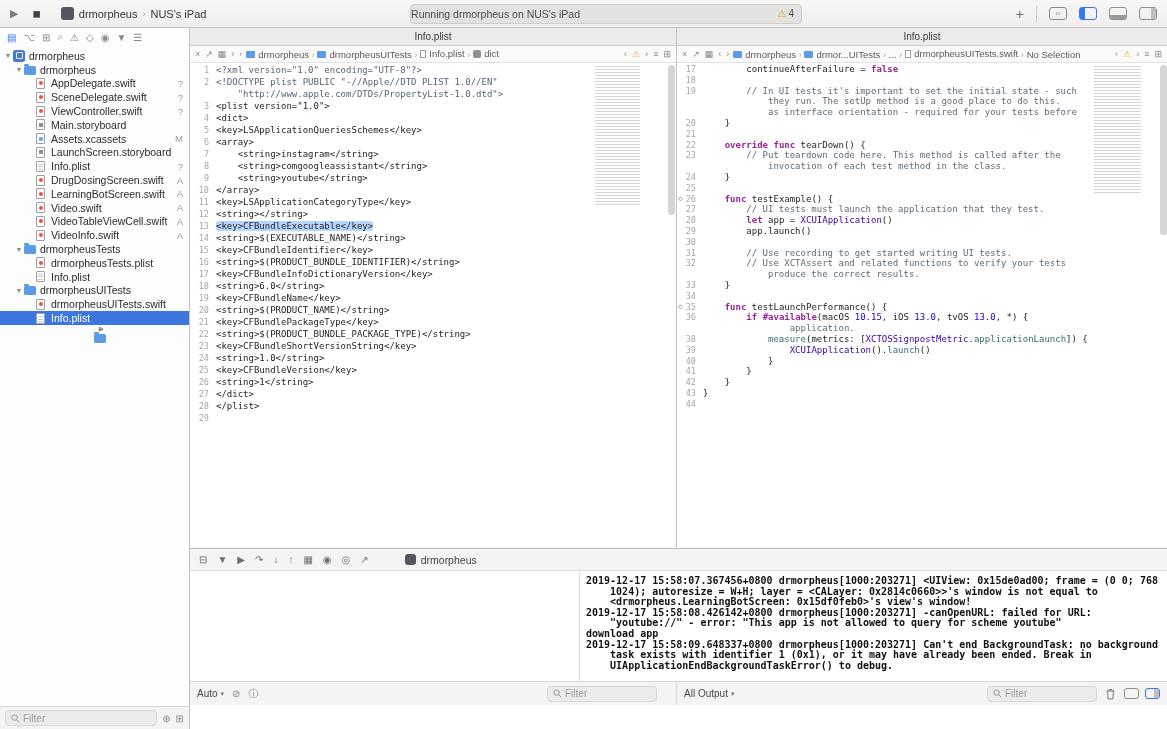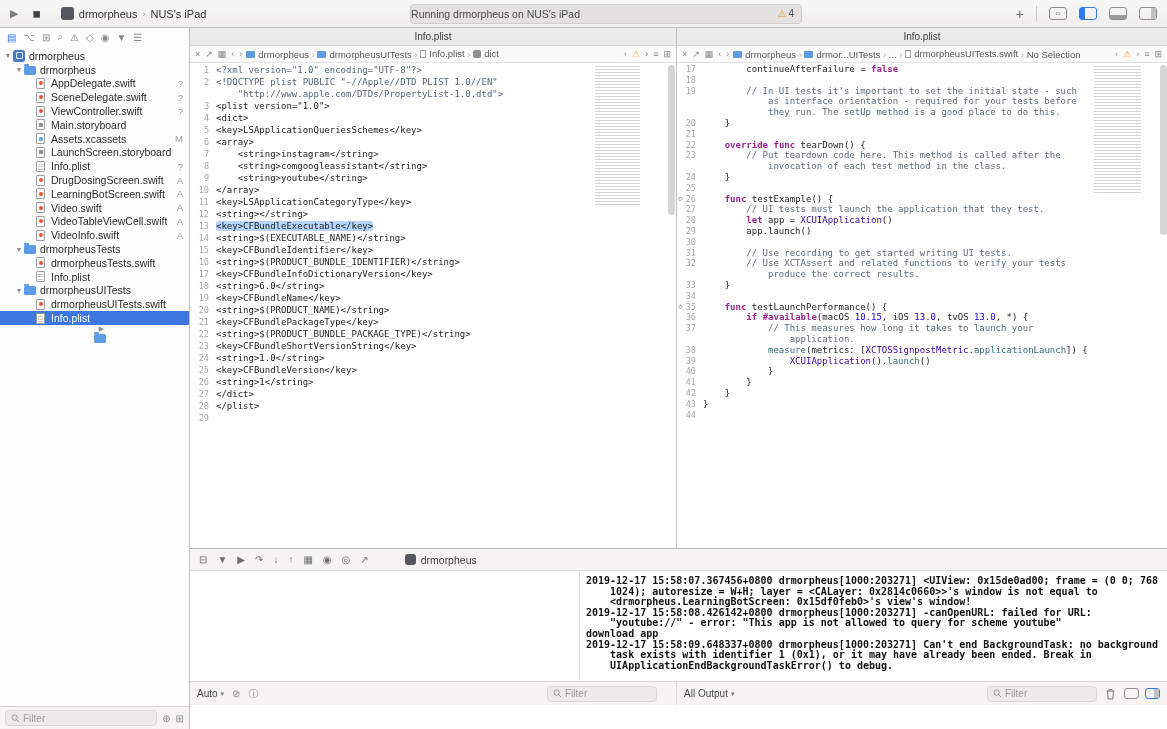--- a/index.html
+++ b/index.html
@@ -249,21 +249,21 @@
             <span class="tbadge">A</span>
           </div>
           <div class="trow" style="padding-left: 14px;">
             <span class="disc">▼</span>
             <span class="ic folder"></span>
             <span class="tlabel">drmorpheusTests</span>
           </div>
           <div class="trow" style="padding-left: 25px;">
             <span class="disc"></span>
             <span class="ic swift"></span>
-            <span class="tlabel">drmorpheusTests.swift</span>
+            <span class="tlabel">drmorpheusTests.plist</span>
           </div>
           <div class="trow" style="padding-left: 25px;">
             <span class="disc"></span>
             <span class="ic plist"></span>
             <span class="tlabel">Info.plist</span>
           </div>
           <div class="trow" style="padding-left: 14px;">
             <span class="disc">▼</span>
             <span class="ic folder"></span>
             <span class="tlabel">drmorpheusUITests</span>
@@ -405,42 +405,41 @@
                 <span class="jb-ico">›</span>
                 <span class="jb-ico">≡</span>
                 <span class="jb-ico">⊞</span>
               </span>
           </div>
           <div class="code-area">
             <div id="code-right">
                 <div class="cl rgt"><span class="gut">17</span><span class="codetxt"><span class="tk-p">        continueAfterFailure = </span><span class="tk-k">false</span></span></div>
                 <div class="cl rgt"><span class="gut">18</span><span class="codetxt"></span></div>
                 <div class="cl rgt"><span class="gut">19</span><span class="codetxt"><span class="tk-c">        // In UI tests it's important to set the initial state - such</span></span></div>
+                <div class="cl rgt"><span class="gut"></span><span class="codetxt"><span class="tk-c">            they run. The setUp method is a good place to do this.</span></span></div>
                 <div class="cl rgt"><span class="gut"></span><span class="codetxt"><span class="tk-c">            as interface orientation - required for your tests before</span></span></div>
-                <div class="cl rgt"><span class="gut"></span><span class="codetxt"><span class="tk-c">            they run. The setUp method is a good place to do this.</span></span></div>
                 <div class="cl rgt"><span class="gut">20</span><span class="codetxt"><span class="tk-p">    }</span></span></div>
                 <div class="cl rgt"><span class="gut">21</span><span class="codetxt"></span></div>
                 <div class="cl rgt"><span class="gut">22</span><span class="codetxt"><span class="tk-p">    </span><span class="tk-k">override</span><span class="tk-p"> </span><span class="tk-k">func</span><span class="tk-p"> tearDown() {</span></span></div>
                 <div class="cl rgt"><span class="gut">23</span><span class="codetxt"><span class="tk-c">        // Put teardown code here. This method is called after the</span></span></div>
                 <div class="cl rgt"><span class="gut"></span><span class="codetxt"><span class="tk-c">            invocation of each test method in the class.</span></span></div>
                 <div class="cl rgt"><span class="gut">24</span><span class="codetxt"><span class="tk-p">    }</span></span></div>
                 <div class="cl rgt"><span class="gut">25</span><span class="codetxt"></span></div>
                 <div class="cl rgt"><span class="gut">26<span class="mark">◇</span></span><span class="codetxt"><span class="tk-p">    </span><span class="tk-k">func</span><span class="tk-p"> testExample() {</span></span></div>
                 <div class="cl rgt"><span class="gut">27</span><span class="codetxt"><span class="tk-c">        // UI tests must launch the application that they test.</span></span></div>
                 <div class="cl rgt"><span class="gut">28</span><span class="codetxt"><span class="tk-p">        </span><span class="tk-k">let</span><span class="tk-p"> app = </span><span class="tk-t">XCUIApplication</span><span class="tk-p">()</span></span></div>
                 <div class="cl rgt"><span class="gut">29</span><span class="codetxt"><span class="tk-p">        app.launch()</span></span></div>
                 <div class="cl rgt"><span class="gut">30</span><span class="codetxt"></span></div>
                 <div class="cl rgt"><span class="gut">31</span><span class="codetxt"><span class="tk-c">        // Use recording to get started writing UI tests.</span></span></div>
                 <div class="cl rgt"><span class="gut">32</span><span class="codetxt"><span class="tk-c">        // Use XCTAssert and related functions to verify your tests</span></span></div>
                 <div class="cl rgt"><span class="gut"></span><span class="codetxt"><span class="tk-c">            produce the correct results.</span></span></div>
                 <div class="cl rgt"><span class="gut">33</span><span class="codetxt"><span class="tk-p">    }</span></span></div>
                 <div class="cl rgt"><span class="gut">34</span><span class="codetxt"></span></div>
                 <div class="cl rgt"><span class="gut">35<span class="mark">◇</span></span><span class="codetxt"><span class="tk-p">    </span><span class="tk-k">func</span><span class="tk-p"> testLaunchPerformance() {</span></span></div>
                 <div class="cl rgt"><span class="gut">36</span><span class="codetxt"><span class="tk-p">        </span><span class="tk-k">if</span><span class="tk-p"> </span><span class="tk-k">#available</span><span class="tk-p">(macOS </span><span class="tk-n">10.15</span><span class="tk-p">, iOS </span><span class="tk-n">13.0</span><span class="tk-p">, tvOS </span><span class="tk-n">13.0</span><span class="tk-p">, *) {</span></span></div>
-                <div class="cl rgt"><span class="gut">37</span><span class="codetxt"><span class="tk-c">            // This measures how long it takes to launch your</span></span></div>
                 <div class="cl rgt"><span class="gut"></span><span class="codetxt"><span class="tk-c">                application.</span></span></div>
                 <div class="cl rgt"><span class="gut">38</span><span class="codetxt"><span class="tk-p">            </span><span class="tk-f">measure</span><span class="tk-p">(metrics: [</span><span class="tk-t">XCTOSSignpostMetric</span><span class="tk-p">.</span><span class="tk-f">applicationLaunch</span><span class="tk-p">]) {</span></span></div>
                 <div class="cl rgt"><span class="gut">39</span><span class="codetxt"><span class="tk-p">                </span><span class="tk-t">XCUIApplication</span><span class="tk-p">().</span><span class="tk-f">launch</span><span class="tk-p">()</span></span></div>
                 <div class="cl rgt"><span class="gut">40</span><span class="codetxt"><span class="tk-p">            }</span></span></div>
                 <div class="cl rgt"><span class="gut">41</span><span class="codetxt"><span class="tk-p">        }</span></span></div>
                 <div class="cl rgt"><span class="gut">42</span><span class="codetxt"><span class="tk-p">    }</span></span></div>
                 <div class="cl rgt"><span class="gut">43</span><span class="codetxt"><span class="tk-p">}</span></span></div>
                 <div class="cl rgt"><span class="gut">44</span><span class="codetxt"></span></div>
               </div>
             <div class="minimap mright"></div>

